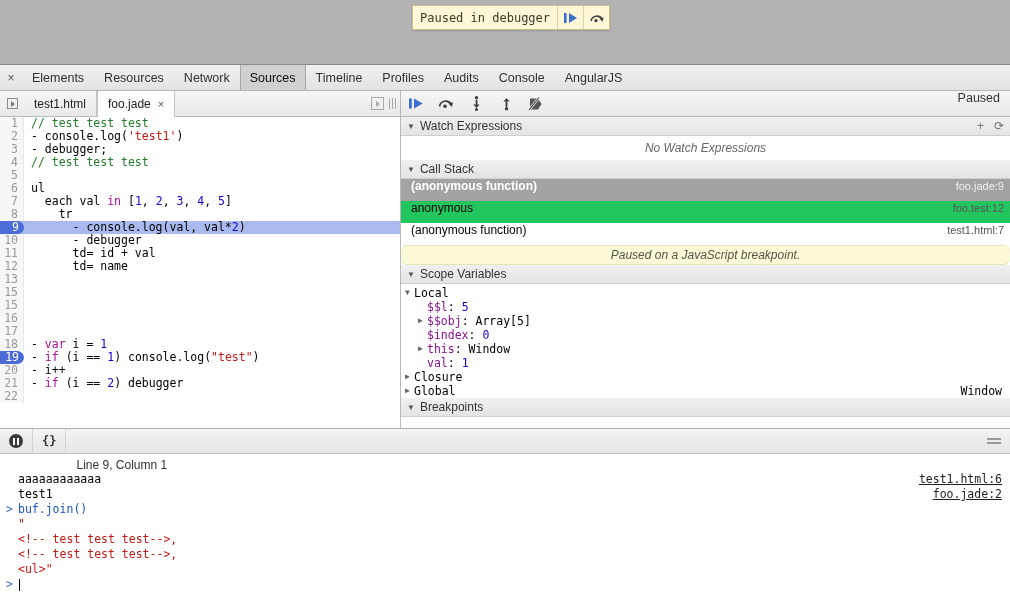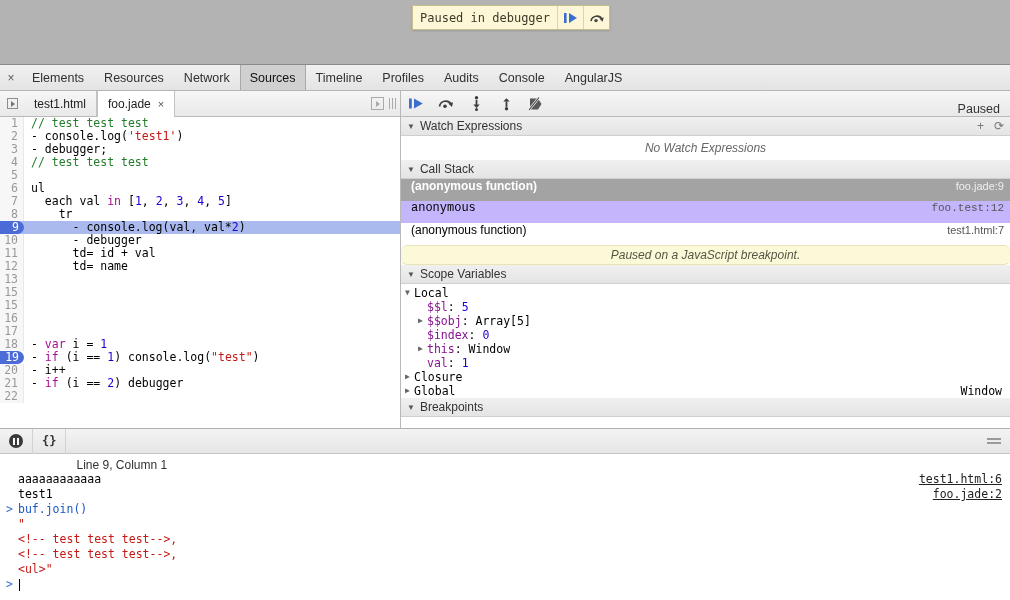--- a/index.html
+++ b/index.html
@@ -47,21 +47,21 @@
   .nav-toggle .sq:after { content:""; border-left:4px solid #777; border-top:3px solid transparent; border-bottom:3px solid transparent; margin-left:1px; }
   .ftab { display:flex; align-items:center; padding:0 10px; font-size:12px; color:#222; border-right:1px solid #c3c3c3; cursor:pointer; }
   .ftab.active { background:#fff; border-left:1px solid #c3c3c3; border-right:1px solid #c3c3c3; position:relative; top:0; height:26px; margin-bottom:-1px; }
   .ftab .tclose { margin-left:7px; color:#555; font-size:11px; cursor:pointer; }
   .files-right { margin-left:auto; display:flex; align-items:center; padding-right:4px; gap:5px; }
   .sq-ghost { width:13px; height:13px; border:1px solid #aaa; display:flex; align-items:center; justify-content:center; }
   .sq-ghost:after { content:""; border-left:4px solid #aaa; border-top:3px solid transparent; border-bottom:3px solid transparent; margin-left:1px; }
   .bars-ghost { display:flex; gap:1.5px; }
   .bars-ghost i { display:block; width:1.5px; height:11px; background:#aaa; }
 
-  .dbg-bar { flex:1; display:flex; align-items:flex-end; }
+  .dbg-bar { flex:1; display:flex; align-items:flex-start; }
   .dbg-btn { width:30px; height:25px; display:flex; align-items:center; justify-content:center; cursor:pointer; }
   .paused-state { margin-left:auto; padding-right:10px; font-size:12.5px; color:#333; }
 
   .body-split { display:flex; height:337px; }
 
   
   .editor { width:401px; border-right:1px solid #b9b9b9; background:#fff; position:relative; overflow:hidden; font-family:"DejaVu Sans Mono", monospace; font-size:11.5px; }
   .code-line { display:flex; height:13px; line-height:13px; white-space:pre; }
   .gutter { width:24px; text-align:right; padding-right:5px; color:#999; background:#f7f7f7; border-right:1px solid #e8e8e8; flex:0 0 24px; position:relative; }
   .code-line.cur { background:#aab9ee; }
@@ -79,21 +79,21 @@
     height:19px; display:flex; align-items:center; padding:0 6px;
     background:linear-gradient(#f0f0f0,#e4e4e4); border-bottom:1px solid #cfcfcf;
     color:#333; font-size:12px;
   }
   .sec-head .tri { margin-right:5px; font-size:8px; color:#555; }
   .sec-head .hd-actions { margin-left:auto; display:flex; gap:10px; align-items:center; color:#777; }
   .empty-note { height:24px; display:flex; align-items:center; justify-content:center; font-style:italic; color:#666; font-size:12px; background:#fff; }
 
   .cs-row { height:22px; display:flex; align-items:center; padding:0 0 8px 10px; font-size:12px; cursor:pointer; }
   .cs-row.sel { background:#a3a3a3; color:#fff; font-weight:bold; }
-  .cs-row.alt { background:#c4b5fd;font-family:Liberation Mono, monospace; }
+  .cs-row.alt { background:#22c55e; }
   .cs-row .loc { margin-left:auto; padding-right:6px; color:#555; font-size:11px; font-weight:normal; }
   .cs-row.sel .loc { color:#eee; }
   .pause-note { height:20px; display:flex; align-items:center; justify-content:center; background:#fcf9d8; color:#554; font-style:italic; font-size:12px; border-top:1px solid #e9e4b6; border-bottom:1px solid #e9e4b6;border-radius:6px; }
 
   .scope-list { font-family:"DejaVu Sans Mono", monospace; font-size:11.5px; padding-top:2px; }
   .sc-row { height:14px; line-height:14px; display:flex; align-items:center; white-space:pre; }
   .sc-row .disc { width:13px; text-align:center; color:#666; font-size:8px; flex:0 0 13px; }
   .sc-row .ind { flex:0 0 13px; }
   .vname { color:#881391; }
   .vval-num { color:#1c00cf; }

